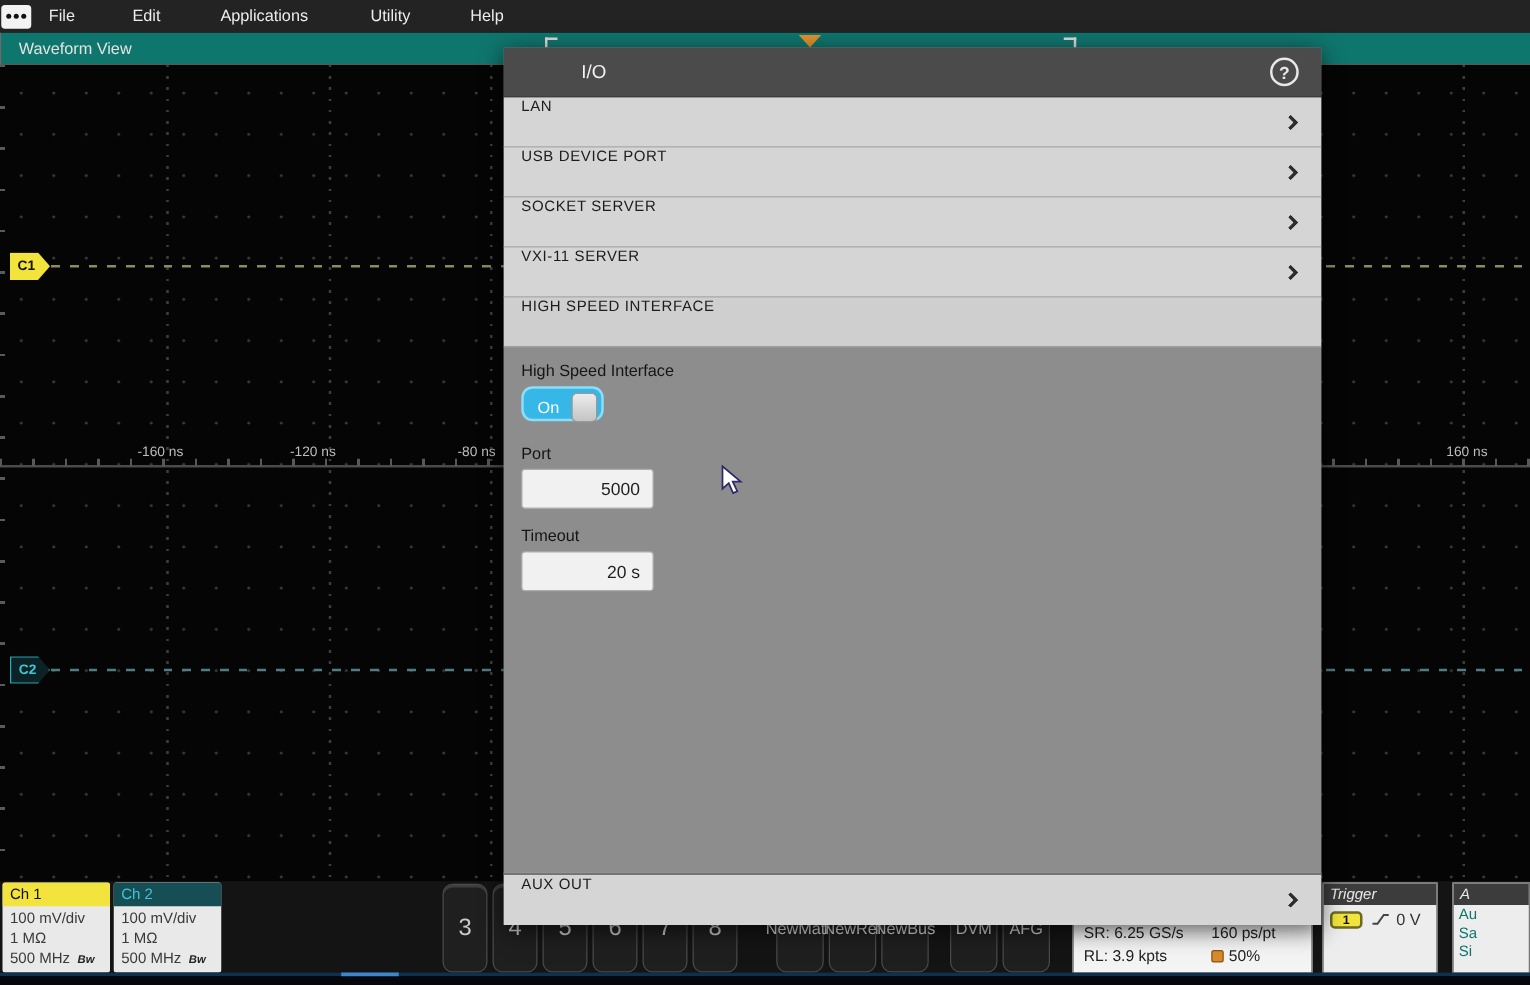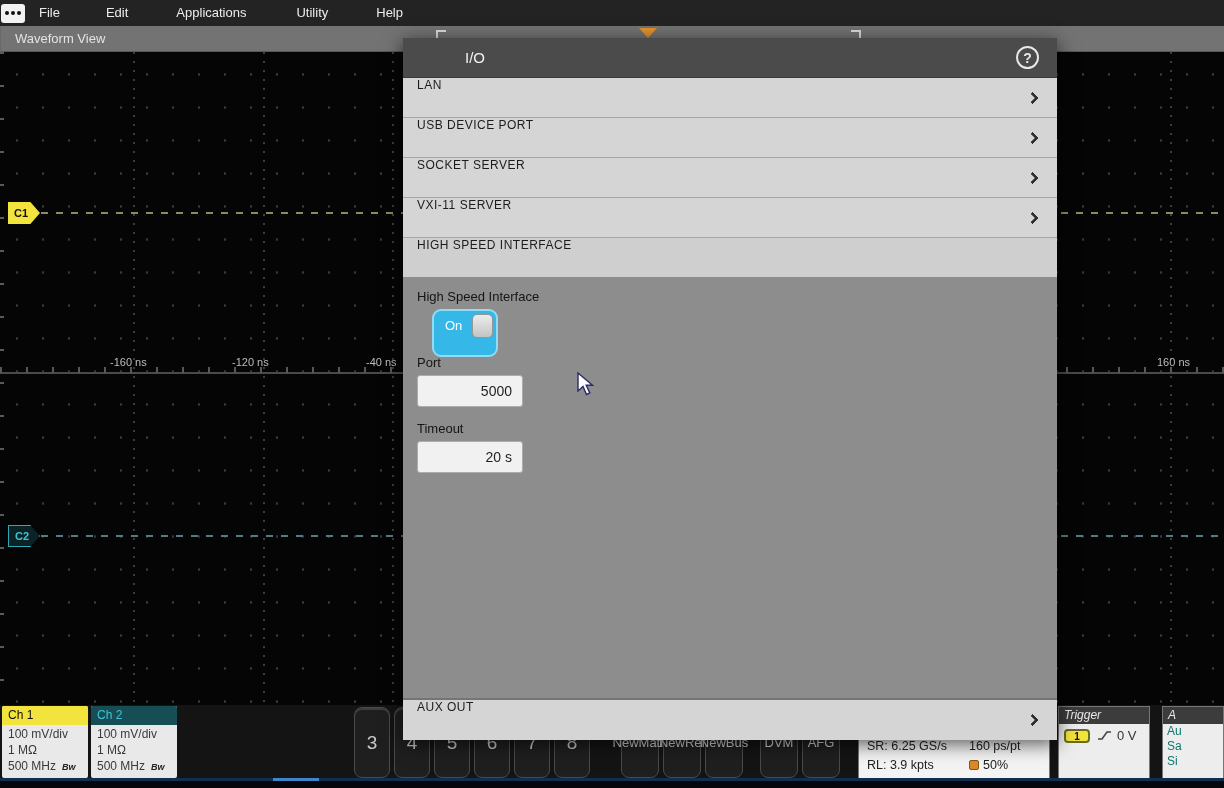--- a/index.html
+++ b/index.html
@@ -10,21 +10,21 @@
 
   
   #menubar { left:0; top:0; width:1224px; height:26px; background:#232323;
              display:flex; align-items:center; gap:0; z-index:5; }
   .menu-item { color:#ececec; font-size:13px; padding:0 14px; line-height:26px; }
   #overflow-btn { width:24px; height:19px; background:#f2f2f2; border-radius:3px;
                   margin-left:1px; display:flex; align-items:center; justify-content:center; gap:2px; }
   #overflow-btn i { width:4px; height:4px; background:#111; border-radius:50%; display:block; }
 
   
-  #tabbar { left:0; top:26px; width:1224px; height:26px; background:#737373;
+  #tabbar { left:0; top:26px; width:1224px; height:26px; background:#0f766e;
             border-bottom:1px solid #585858; border-left:1px solid #6a6a6a; z-index:4; }
   #tab-label { color:#e3e3e3; font-size:13px; line-height:26px; padding-left:14px; display:inline-block; }
   .corner { position:absolute; width:10px; height:8px; top:4px; }
   .corner.l { border-left:2px solid #dcdcdc; border-top:2px solid #dcdcdc; }
   .corner.r { border-right:2px solid #dcdcdc; border-top:2px solid #dcdcdc; }
   #trig-pos-marker { position:absolute; top:2px; width:0; height:0;
         border-left:9px solid transparent; border-right:9px solid transparent;
         border-top:10px solid #e2922e; }
 
   
@@ -59,21 +59,21 @@
             display:flex; align-items:center; justify-content:center; }
   .dlg-row { position:absolute; left:0; width:100%; height:40px; background:#d5d5d5;
             border-bottom:1px solid #a6a6a6; display:flex; align-items:flex-start; }
   .dlg-row .lbl { font-size:12px; color:#1c1c1c; letter-spacing:.5px; padding-left:14px; font-weight:500; }
   .chev { position:absolute; right:20px; top:50%; width:9px; height:9px;
           border-top:3px solid #2d2d2d; border-right:3px solid #2d2d2d;
           transform:translateY(-50%) rotate(45deg); border-radius:1px; }
   #row-hsi { background:#cfcfcf; border-bottom:1px solid #8d8d8d; }
   #expanded { position:absolute; left:0; top:240px; width:100%; height:420px; background:#8d8d8d; }
   .fld-label { position:absolute; font-size:13px; color:#151515; }
-  #toggle { position:absolute; left:29px; top:31px; width:66px; height:48px; background:#35b8e8;
+  #toggle { position:absolute; left:14px; top:31px; width:66px; height:28px; background:#35b8e8;
             border:2px solid #8fdcf6; border-radius:9px; }
   #toggle-text { position:absolute; left:11px; top:0; height:30px; line-height:30px;
             color:#fff; font-size:13px; }
   #toggle-knob { position:absolute; right:3px; top:3px; width:21px; height:24px; border-radius:5px;
             background:linear-gradient(180deg,#ececec,#c4c4c4); border:1px solid #969696; }
   .field { position:absolute; left:14px; width:106px; height:32px; background:#f1f1f1;
             border:1px solid #adadad; border-radius:3px; font-size:14px; color:#1f1f1f;
             text-align:right; padding-right:10px; line-height:30px; }
   #aux-row { top:660px; height:42px; border-top:2px solid #757575; border-bottom:none; }
 
@@ -142,21 +142,21 @@
   <div id="waveform" class="abs">
     <div class="edge-ticks"></div>
     <div class="vline" style="left:133px"></div>
     <div class="vline" style="left:263px"></div>
     <div class="vline" style="left:392px"></div>
     <div class="vline" style="left:1170px"></div>
     <div id="h-axis" style="top:320px"></div>
     <div id="h-axis-ticks" style="top:315px"></div>
     <span class="axis-label" style="left:110px; top:304px">-160 ns</span>
     <span class="axis-label" style="left:232px; top:304px">-120 ns</span>
-    <span class="axis-label" style="left:366px; top:304px">-40 ns</span>
+    <span class="axis-label" style="left:366px; top:304px">-80 ns</span>
     <span class="axis-label" style="left:1157px; top:304px">160 ns</span>
     <div id="c1-trace" class="trace" style="top:160px"></div>
     <div id="c2-trace" class="trace" style="top:483px"></div>
     <div id="c1-flag" class="ch-flag" style="top:150px">C1</div>
     <div id="c2-flag" class="ch-flag" style="top:473px">C2</div>
   </div>
 
   <div id="dialog" class="abs">
     <div id="dialog-header" class="abs">
       <span id="dialog-title">I/O</span>

